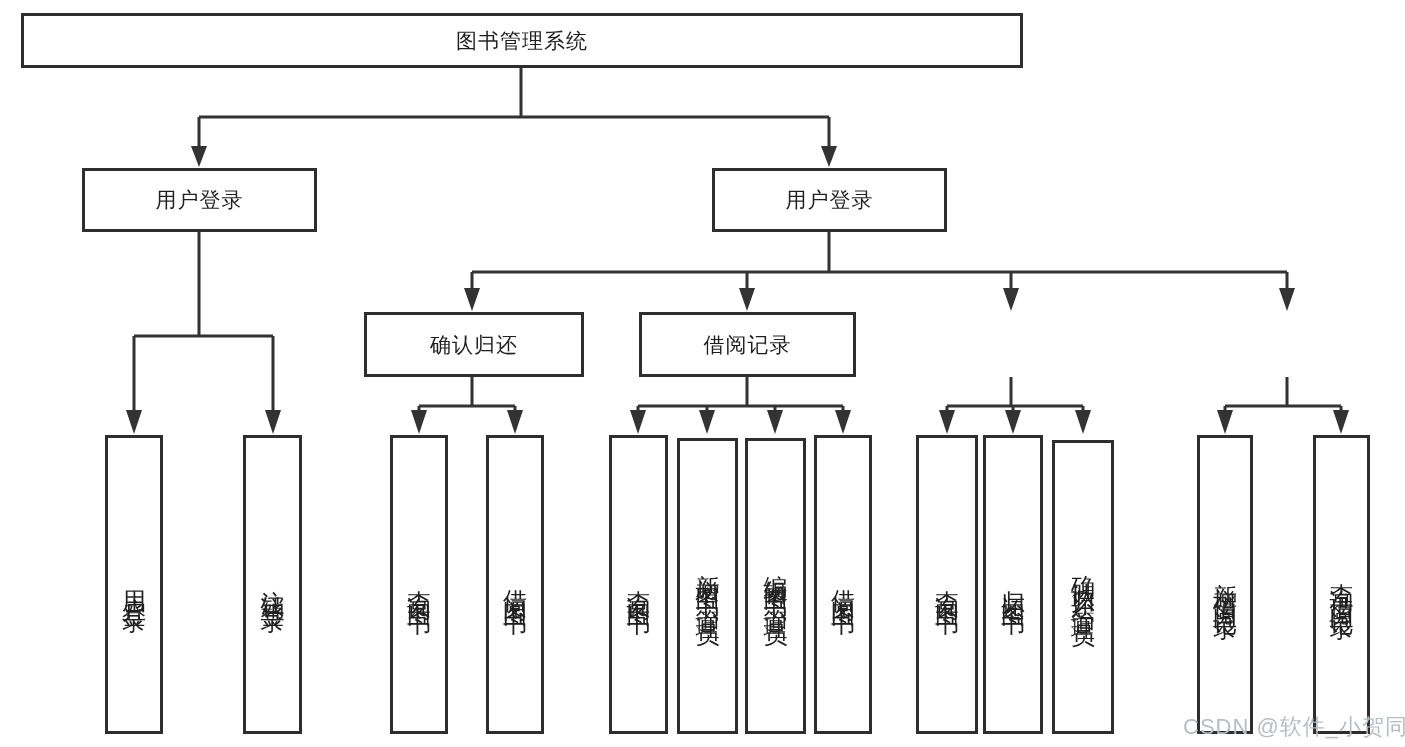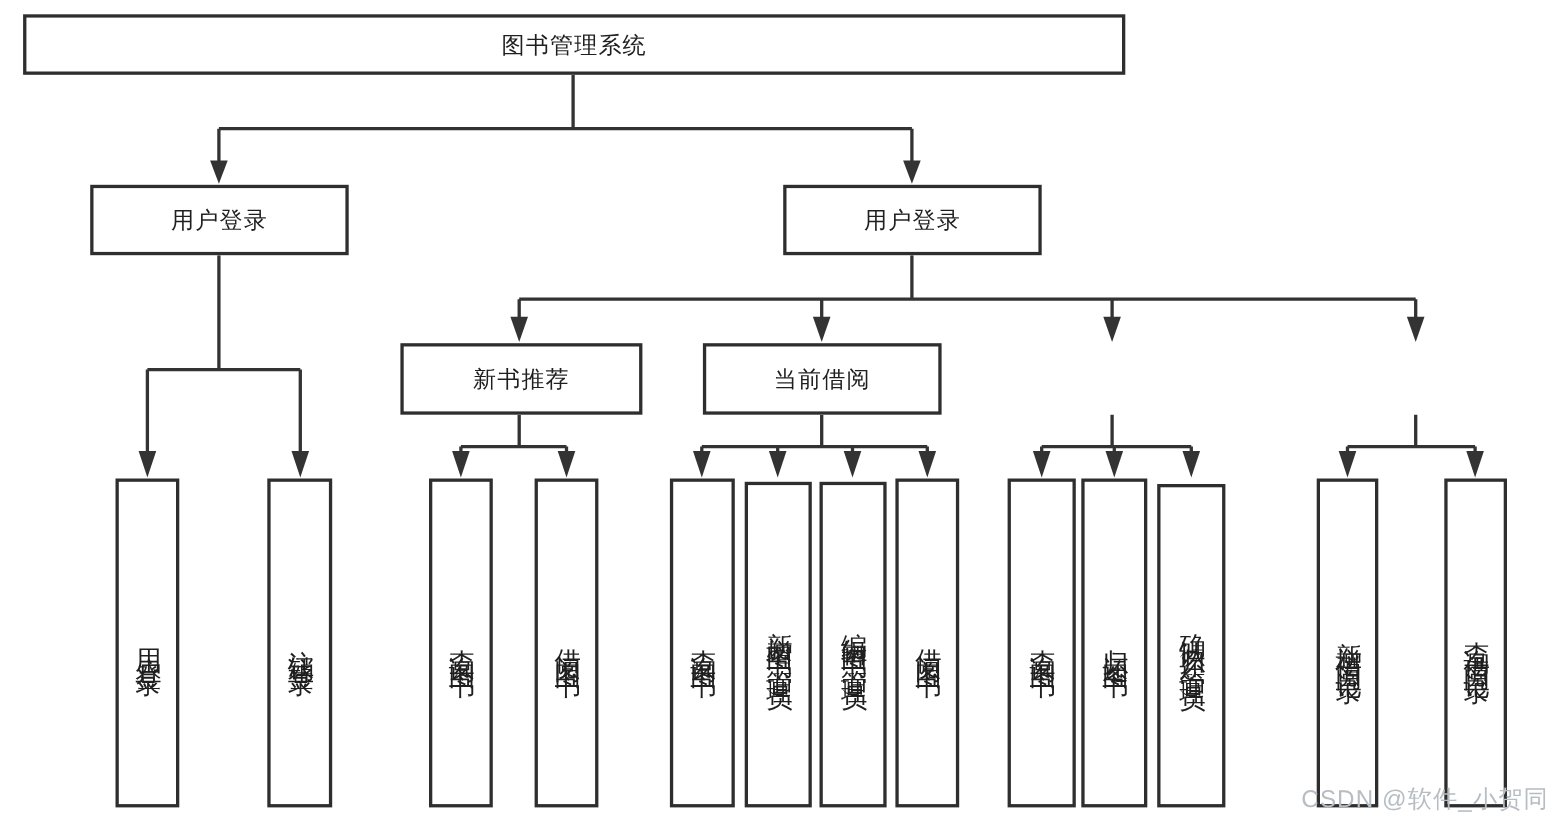--- a/index.html
+++ b/index.html
@@ -105,24 +105,24 @@
   </div>
 
   <div class="node h-node" style="left:82px;top:168px;width:235px;height:64px;">
     <span>用户登录</span>
   </div>
   <div class="node h-node" style="left:712px;top:168px;width:235px;height:64px;">
     <span>用户登录</span>
   </div>
 
   <div class="node h-node" style="left:364px;top:312px;width:220px;height:65px;">
-    <span>新书推荐</span>
+    <span>确认归还</span>
   </div>
   <div class="node h-node" style="left:639px;top:312px;width:217px;height:65px;">
-    <span>当前借阅</span>
+    <span>借阅记录</span>
   </div>
 
   <div class="node leaf" style="left:105px;top:435px;width:58px;height:299px;">
     <span class="vtext">用户登录</span>
   </div>
   <div class="node leaf" style="left:243px;top:435px;width:59px;height:299px;">
     <span class="vtext">注销登录</span>
   </div>
   <div class="node leaf" style="left:390px;top:435px;width:58px;height:299px;">
     <span class="vtext">查询图书</span>

